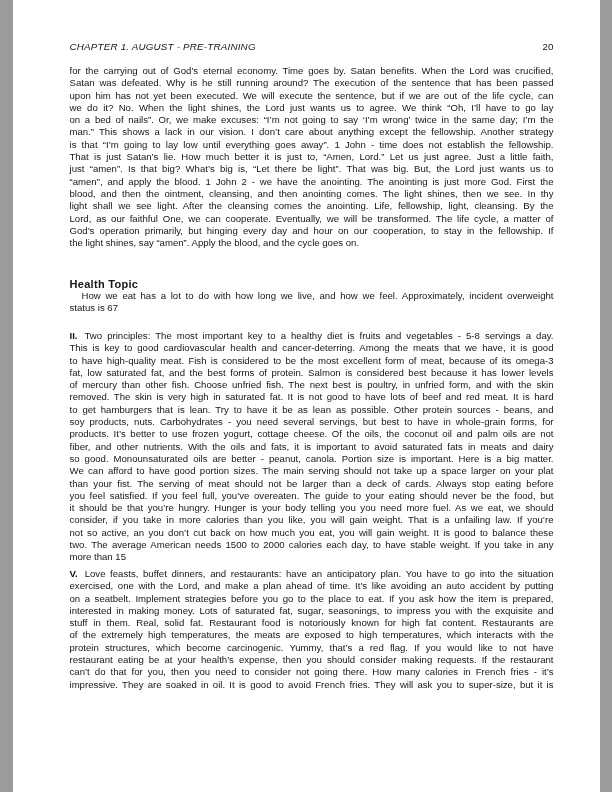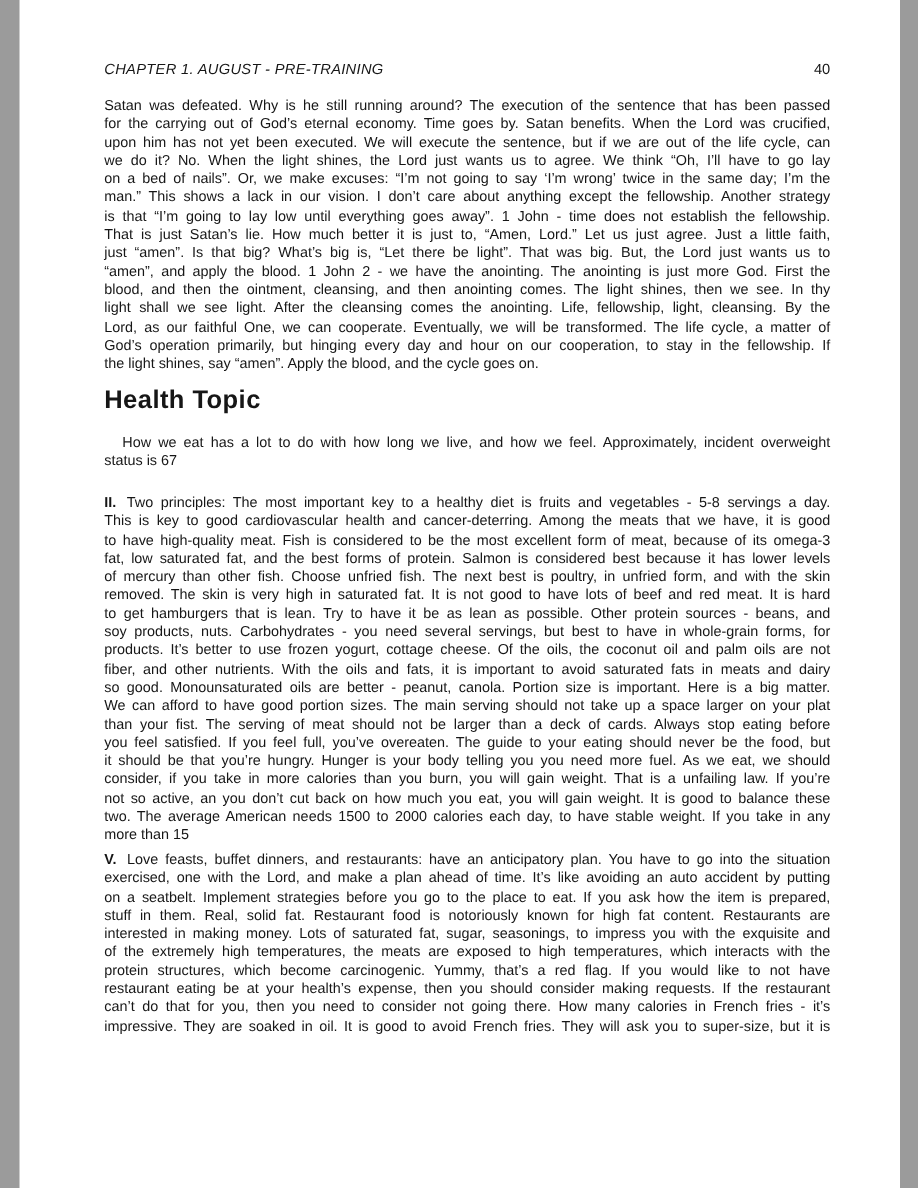--- a/index.html
+++ b/index.html
@@ -25,22 +25,22 @@
   .running-header .pageno { font-style: normal; }
   .textblock {
     position: absolute;
     left: 57px; width: 484px;
     font-size: 9.6px;
     line-height: 12.3px;
   }
   #para-0 { top: 65px; }
   .section-heading {
     position: absolute;
-    top: 257px; left: 57px; width: 484px;
-    font-size: 17px;
+    top: 274px; left: 57px; width: 484px;
+    font-size: 11px;
     font-weight: bold;
     letter-spacing: 0.3px;
     line-height: 20px;
   }
   #para-1 { top: 290px; }
   #para-2 { top: 330px; }
   #para-3 { top: 568px; }
   .line {
     text-align: justify;
     text-align-last: justify;
@@ -52,26 +52,26 @@
   .line.indent { text-indent: 12px; }
   .plabel { font-weight: bold; margin-right: 7px; }
 </style>
 </head>
 <body>
 
 <div class="page">
 
   <div class="running-header">
     <span class="chapter">CHAPTER 1.   AUGUST - PRE-TRAINING</span>
-    <span class="pageno">40</span>
+    <span class="pageno">20</span>
   </div>
 
   <div class="textblock" id="para-0">
+      <div class="line">for the carrying out of God’s eternal economy. Time goes by. Satan benefits. When the Lord was crucified,</div>
       <div class="line">Satan was defeated. Why is he still running around? The execution of the sentence that has been passed</div>
-      <div class="line">for the carrying out of God’s eternal economy. Time goes by. Satan benefits. When the Lord was crucified,</div>
       <div class="line">upon him has not yet been executed. We will execute the sentence, but if we are out of the life cycle, can</div>
       <div class="line">we do it? No. When the light shines, the Lord just wants us to agree. We think “Oh, I’ll have to go lay</div>
       <div class="line">on a bed of nails”. Or, we make excuses: “I’m not going to say ‘I’m wrong’ twice in the same day; I’m the</div>
       <div class="line">man.” This shows a lack in our vision. I don’t care about anything except the fellowship. Another strategy</div>
       <div class="line">is that “I’m going to lay low until everything goes away”. 1 John - time does not establish the fellowship.</div>
       <div class="line">That is just Satan’s lie. How much better it is just to, “Amen, Lord.” Let us just agree. Just a little faith,</div>
       <div class="line">just “amen”. Is that big? What’s big is, “Let there be light”. That was big. But, the Lord just wants us to</div>
       <div class="line">“amen”, and apply the blood. 1 John 2 - we have the anointing. The anointing is just more God. First the</div>
       <div class="line">blood, and then the ointment, cleansing, and then anointing comes. The light shines, then we see. In thy</div>
       <div class="line">light shall we see light. After the cleansing comes the anointing. Life, fellowship, light, cleansing. By the</div>
@@ -96,32 +96,32 @@
       <div class="line">removed. The skin is very high in saturated fat. It is not good to have lots of beef and red meat. It is hard</div>
       <div class="line">to get hamburgers that is lean. Try to have it be as lean as possible. Other protein sources - beans, and</div>
       <div class="line">soy products, nuts. Carbohydrates - you need several servings, but best to have in whole-grain forms, for</div>
       <div class="line">products. It’s better to use frozen yogurt, cottage cheese. Of the oils, the coconut oil and palm oils are not</div>
       <div class="line">fiber, and other nutrients. With the oils and fats, it is important to avoid saturated fats in meats and dairy</div>
       <div class="line">so good. Monounsaturated oils are better - peanut, canola. Portion size is important. Here is a big matter.</div>
       <div class="line">We can afford to have good portion sizes. The main serving should not take up a space larger on your plat</div>
       <div class="line">than your fist. The serving of meat should not be larger than a deck of cards. Always stop eating before</div>
       <div class="line">you feel satisfied. If you feel full, you’ve overeaten. The guide to your eating should never be the food, but</div>
       <div class="line">it should be that you’re hungry. Hunger is your body telling you you need more fuel. As we eat, we should</div>
-      <div class="line">consider, if you take in more calories than you burn, you will gain weight. That is a unfailing law. If you’re</div>
+      <div class="line">consider, if you take in more calories than you like, you will gain weight. That is a unfailing law. If you’re</div>
       <div class="line">not so active, an you don’t cut back on how much you eat, you will gain weight. It is good to balance these</div>
       <div class="line">two. The average American needs 1500 to 2000 calories each day, to have stable weight. If you take in any</div>
       <div class="line last">more than 15</div>
     </div>
 
   <div class="textblock" id="para-3">
       <div class="line"><span class="plabel">V.</span>Love feasts, buffet dinners, and restaurants: have an anticipatory plan. You have to go into the situation</div>
       <div class="line">exercised, one with the Lord, and make a plan ahead of time. It’s like avoiding an auto accident by putting</div>
       <div class="line">on a seatbelt. Implement strategies before you go to the place to eat. If you ask how the item is prepared,</div>
+      <div class="line">interested in making money. Lots of saturated fat, sugar, seasonings, to impress you with the exquisite and</div>
       <div class="line">stuff in them. Real, solid fat. Restaurant food is notoriously known for high fat content. Restaurants are</div>
-      <div class="line">interested in making money. Lots of saturated fat, sugar, seasonings, to impress you with the exquisite and</div>
       <div class="line">of the extremely high temperatures, the meats are exposed to high temperatures, which interacts with the</div>
       <div class="line">protein structures, which become carcinogenic. Yummy, that’s a red flag. If you would like to not have</div>
       <div class="line">restaurant eating be at your health’s expense, then you should consider making requests. If the restaurant</div>
       <div class="line">can’t do that for you, then you need to consider not going there. How many calories in French fries - it’s</div>
       <div class="line">impressive. They are soaked in oil. It is good to avoid French fries. They will ask you to super-size, but it is</div>
     </div>
 
 </div>
 
 </body></html>

